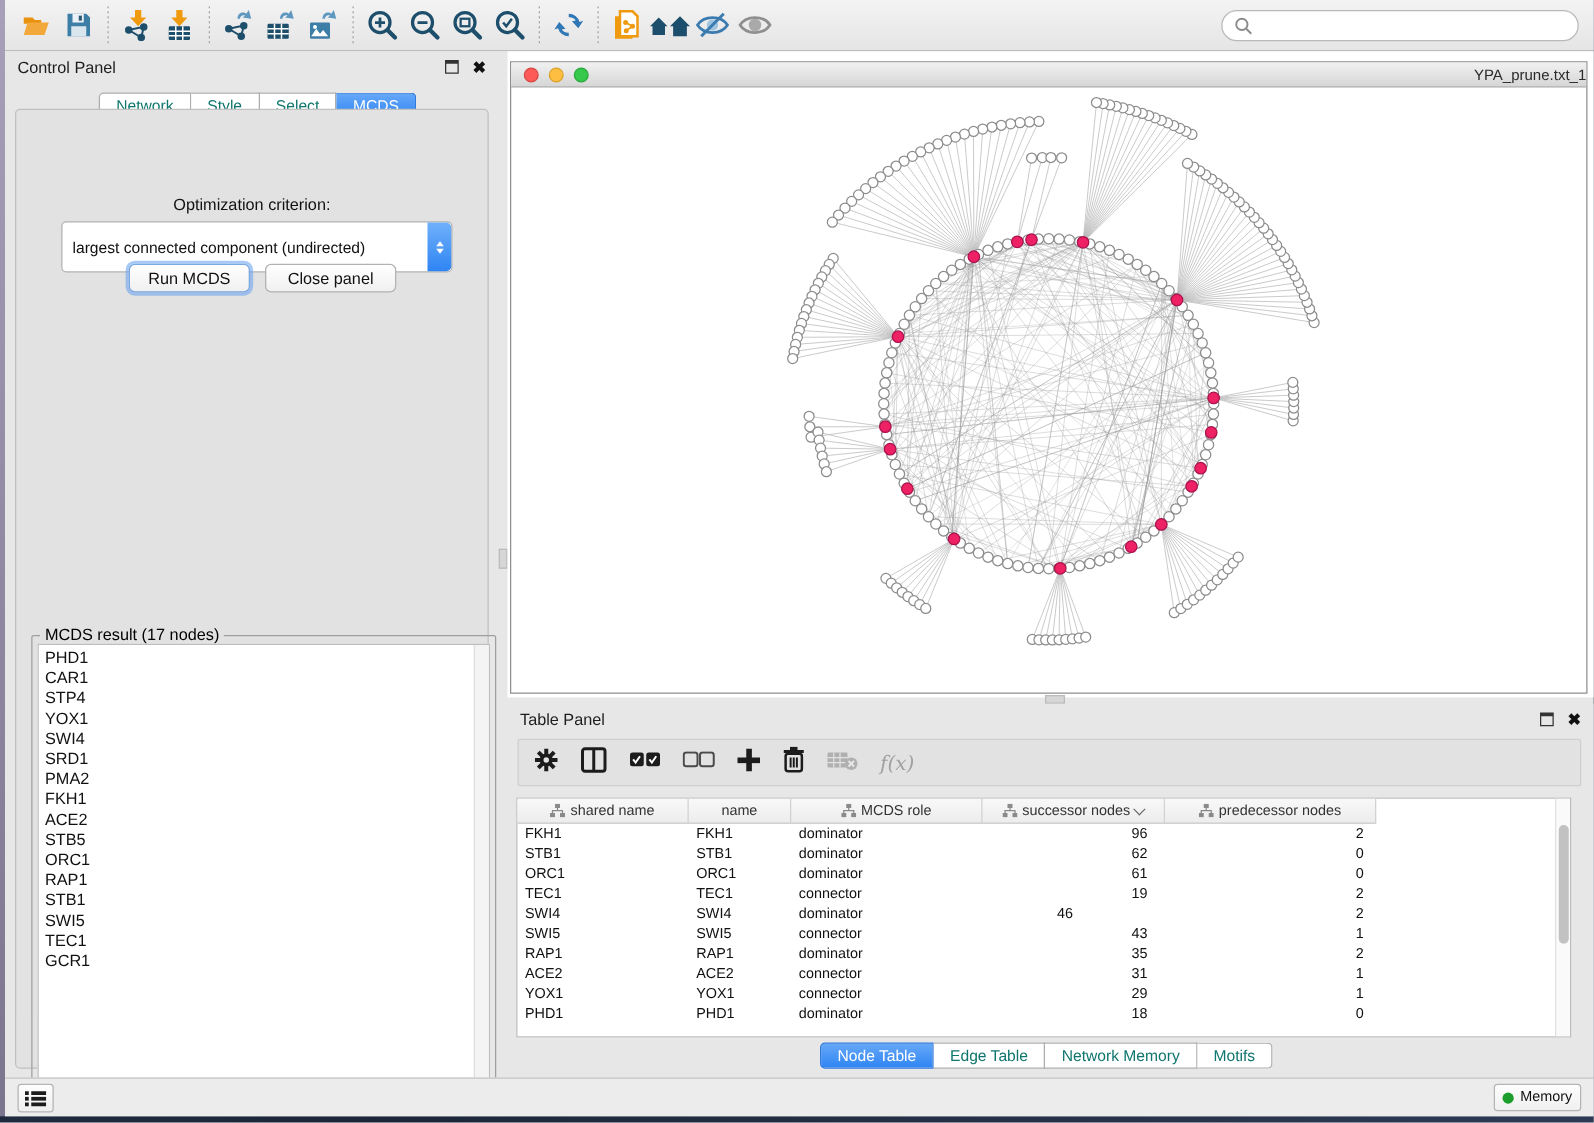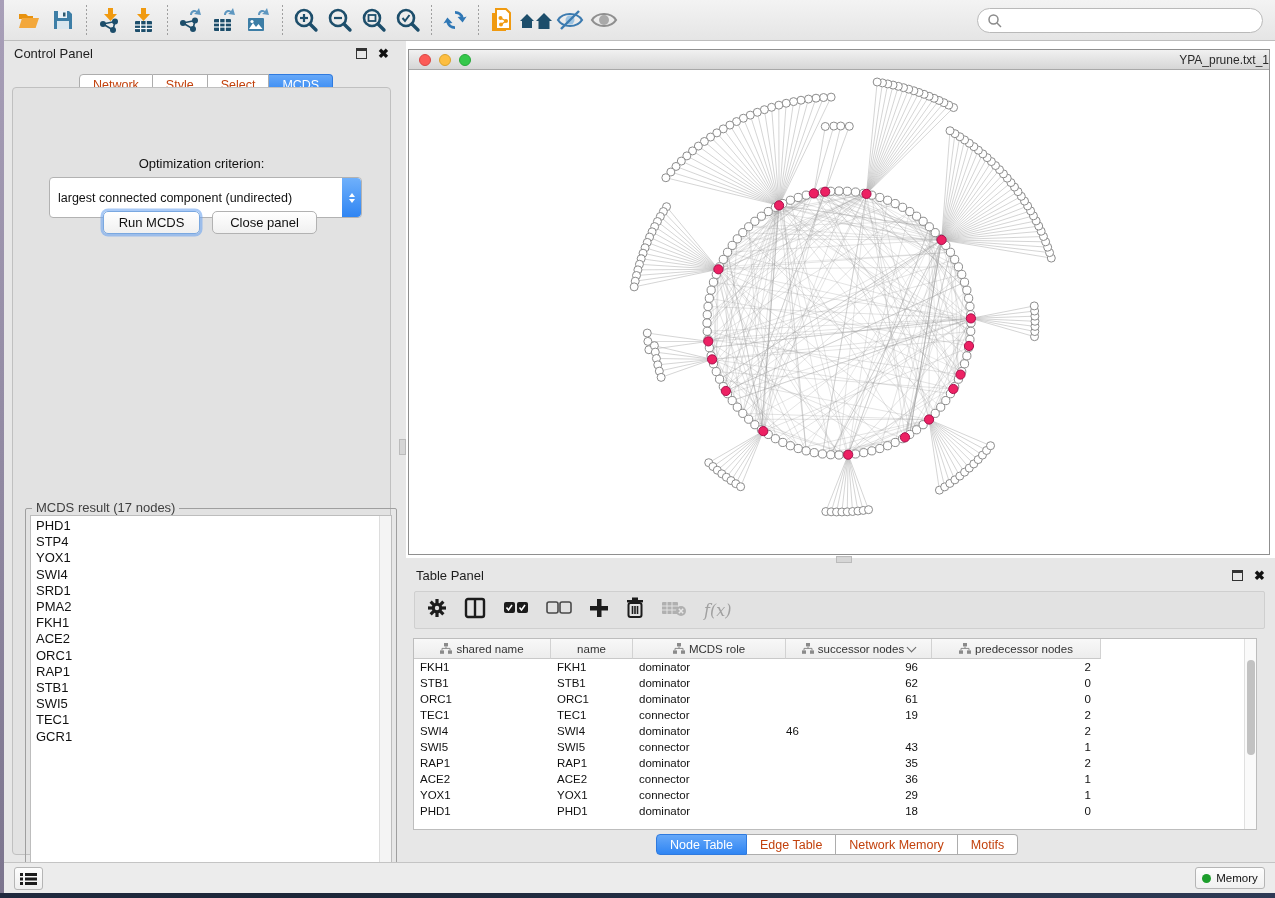--- a/index.html
+++ b/index.html
@@ -26,21 +26,21 @@
   #main { position:absolute; left:0; top:41px; width:100%; height:821px; }
 
   
   #control-panel { position:absolute; left:0; top:0; width:395px; height:100%; background:#e7e7e7; }
   .panel-header { height:25px; display:flex; align-items:center; padding:0 10px; }
   .panel-title { font-size:13px; color:#1d1d1d; flex:1; }
   .float-icon { width:11px; height:11px; border:1px solid #333; border-top:3px solid #333; margin-right:11px; }
   .close-icon { font-size:13px; font-weight:bold; color:#111; line-height:11px; }
   #cp-tabs { position:absolute; left:75px; top:33px; height:21px; display:flex; }
   .seg { font-size:12.5px; padding:0 13px; display:flex; align-items:center;
-    background:#fff; border:1px solid #adadad; border-left:none; color:#c2410c; }
+    background:#fff; border:1px solid #adadad; border-left:none; color:#0f766e; }
   .seg:first-child { border-left:1px solid #adadad; border-radius:4px 0 0 4px; }
   .seg:last-child { border-radius:0 4px 4px 0; }
   .seg.active { background:linear-gradient(#66a8f8,#2f85f3); color:#fff; border-color:#2f7ade; }
   #cp-body { position:absolute; left:8px; top:46px; width:379px; height:768px;
     background:#e2e2e2; border:1px solid #c0c0c0; border-radius:4px; }
   #opt-label { position:absolute; left:0; top:68px; width:100%; text-align:center; font-size:13px; color:#111; }
   #opt-select { position:absolute; left:36px; top:89px; width:313px; height:41px; background:#fff;
     border:1px solid #b2b2b2; border-radius:4px; display:flex; align-items:center; }
   #opt-select .sel-text { flex:1; font-size:12.5px; padding-left:8px; color:#111; white-space:nowrap; }
   .stepper { width:19px; height:100%; border-radius:0 4px 4px 0;
@@ -52,21 +52,21 @@
   .cp-btn { position:absolute; top:123px; height:23px; background:linear-gradient(#ffffff,#f0f0f0);
     border:1px solid #b2b2b2; border-radius:5px; font-size:13px; color:#111;
     display:flex; align-items:center; justify-content:center; }
   #run-btn { left:90px; width:97px; box-shadow:0 0 0 2.5px rgba(110,165,240,.6); border-color:#7aa8e0; }
   #closepanel-btn { left:199px; width:105px; }
 
   
   #mcds-fieldset { position:absolute; left:12px; top:420px; width:372px; height:372px;
     border:1px solid #9f9f9f; border-radius:2px; }
   #mcds-legend { position:absolute; left:6px; top:-9px; background:#e2e2e2; padding:0 4px;
-    font-size:13px; color:#404040; }
+    font-size:13px; color:#000000; }
   #mcds-list { position:absolute; left:4px; top:6px; right:4px; bottom:4px; background:#fff;
     border:1px solid #bdbdbd; overflow:hidden; }
   #mcds-items { position:absolute; left:0; top:2px; right:12px; }
   .mcds-item { font-size:13px; color:#111; line-height:16.2px; padding-left:5px; }
   #mcds-scroll { position:absolute; right:0; top:0; bottom:0; width:12px; background:#f4f4f4;
     border-left:1px solid #ddd; }
 
   
   #v-splitter { position:absolute; left:395px; top:0; width:7px; height:100%; background:#e7e7e7; }
   .split-handle-v { position:absolute; left:0px; top:398px; width:7px; height:16px;
@@ -297,27 +297,29 @@
               <i class="dn"></i>
             </span>
         </div>
         <div class="cp-btn" id="run-btn">Run MCDS</div>
         <div class="cp-btn" id="closepanel-btn">Close panel</div>
         <div id="mcds-fieldset">
           <span id="mcds-legend">MCDS result (17 nodes)</span>
           <div id="mcds-list">
             <div id="mcds-items">
                 <div class="mcds-item">PHD1</div>
+                <div class="mcds-item">CAR1</div>
                 <div class="mcds-item">STP4</div>
                 <div class="mcds-item">YOX1</div>
                 <div class="mcds-item">SWI4</div>
                 <div class="mcds-item">SRD1</div>
                 <div class="mcds-item">PMA2</div>
                 <div class="mcds-item">FKH1</div>
                 <div class="mcds-item">ACE2</div>
+                <div class="mcds-item">STB5</div>
                 <div class="mcds-item">ORC1</div>
                 <div class="mcds-item">RAP1</div>
                 <div class="mcds-item">STB1</div>
                 <div class="mcds-item">SWI5</div>
                 <div class="mcds-item">TEC1</div>
                 <div class="mcds-item">GCR1</div>
               </div>
             <div id="mcds-scroll"></div>
           </div>
         </div>
@@ -1124,42 +1126,42 @@
                 <div class="nt-cell" style="width: 137px; text-align: left; padding-left: 6px; padding-right: 0px;">TEC1</div>
                 <div class="nt-cell" style="width: 82px; text-align: left; padding-left: 6px; padding-right: 0px;">TEC1</div>
                 <div class="nt-cell" style="width: 153px; text-align: left; padding-left: 6px; padding-right: 0px;">connector</div>
                 <div class="nt-cell" style="width: 146px; text-align: right; padding-left: 0px; padding-right: 14px;">19</div>
                 <div class="nt-cell" style="width: 169px; text-align: right; padding-left: 0px; padding-right: 10px;">2</div>
               </div>
               <div class="nt-row">
                 <div class="nt-cell" style="width: 137px; text-align: left; padding-left: 6px; padding-right: 0px;">SWI4</div>
                 <div class="nt-cell" style="width: 82px; text-align: left; padding-left: 6px; padding-right: 0px;">SWI4</div>
                 <div class="nt-cell" style="width: 153px; text-align: left; padding-left: 6px; padding-right: 0px;">dominator</div>
-                <div class="nt-cell" style="width: 146px; text-align: left; padding-left: 0px; padding-right: 14px;">46</div>
+                <div class="nt-cell" style="width: 146px; text-align: center; padding-left: 0px; padding-right: 14px;">46</div>
                 <div class="nt-cell" style="width: 169px; text-align: right; padding-left: 0px; padding-right: 10px;">2</div>
               </div>
               <div class="nt-row">
                 <div class="nt-cell" style="width: 137px; text-align: left; padding-left: 6px; padding-right: 0px;">SWI5</div>
                 <div class="nt-cell" style="width: 82px; text-align: left; padding-left: 6px; padding-right: 0px;">SWI5</div>
                 <div class="nt-cell" style="width: 153px; text-align: left; padding-left: 6px; padding-right: 0px;">connector</div>
                 <div class="nt-cell" style="width: 146px; text-align: right; padding-left: 0px; padding-right: 14px;">43</div>
                 <div class="nt-cell" style="width: 169px; text-align: right; padding-left: 0px; padding-right: 10px;">1</div>
               </div>
               <div class="nt-row">
                 <div class="nt-cell" style="width: 137px; text-align: left; padding-left: 6px; padding-right: 0px;">RAP1</div>
                 <div class="nt-cell" style="width: 82px; text-align: left; padding-left: 6px; padding-right: 0px;">RAP1</div>
                 <div class="nt-cell" style="width: 153px; text-align: left; padding-left: 6px; padding-right: 0px;">dominator</div>
                 <div class="nt-cell" style="width: 146px; text-align: right; padding-left: 0px; padding-right: 14px;">35</div>
                 <div class="nt-cell" style="width: 169px; text-align: right; padding-left: 0px; padding-right: 10px;">2</div>
               </div>
               <div class="nt-row">
                 <div class="nt-cell" style="width: 137px; text-align: left; padding-left: 6px; padding-right: 0px;">ACE2</div>
                 <div class="nt-cell" style="width: 82px; text-align: left; padding-left: 6px; padding-right: 0px;">ACE2</div>
                 <div class="nt-cell" style="width: 153px; text-align: left; padding-left: 6px; padding-right: 0px;">connector</div>
-                <div class="nt-cell" style="width: 146px; text-align: right; padding-left: 0px; padding-right: 14px;">36</div>
+                <div class="nt-cell" style="width: 146px; text-align: right; padding-left: 0px; padding-right: 14px;">31</div>
                 <div class="nt-cell" style="width: 169px; text-align: right; padding-left: 0px; padding-right: 10px;">1</div>
               </div>
               <div class="nt-row">
                 <div class="nt-cell" style="width: 137px; text-align: left; padding-left: 6px; padding-right: 0px;">YOX1</div>
                 <div class="nt-cell" style="width: 82px; text-align: left; padding-left: 6px; padding-right: 0px;">YOX1</div>
                 <div class="nt-cell" style="width: 153px; text-align: left; padding-left: 6px; padding-right: 0px;">connector</div>
                 <div class="nt-cell" style="width: 146px; text-align: right; padding-left: 0px; padding-right: 14px;">29</div>
                 <div class="nt-cell" style="width: 169px; text-align: right; padding-left: 0px; padding-right: 10px;">1</div>
               </div>
               <div class="nt-row">

